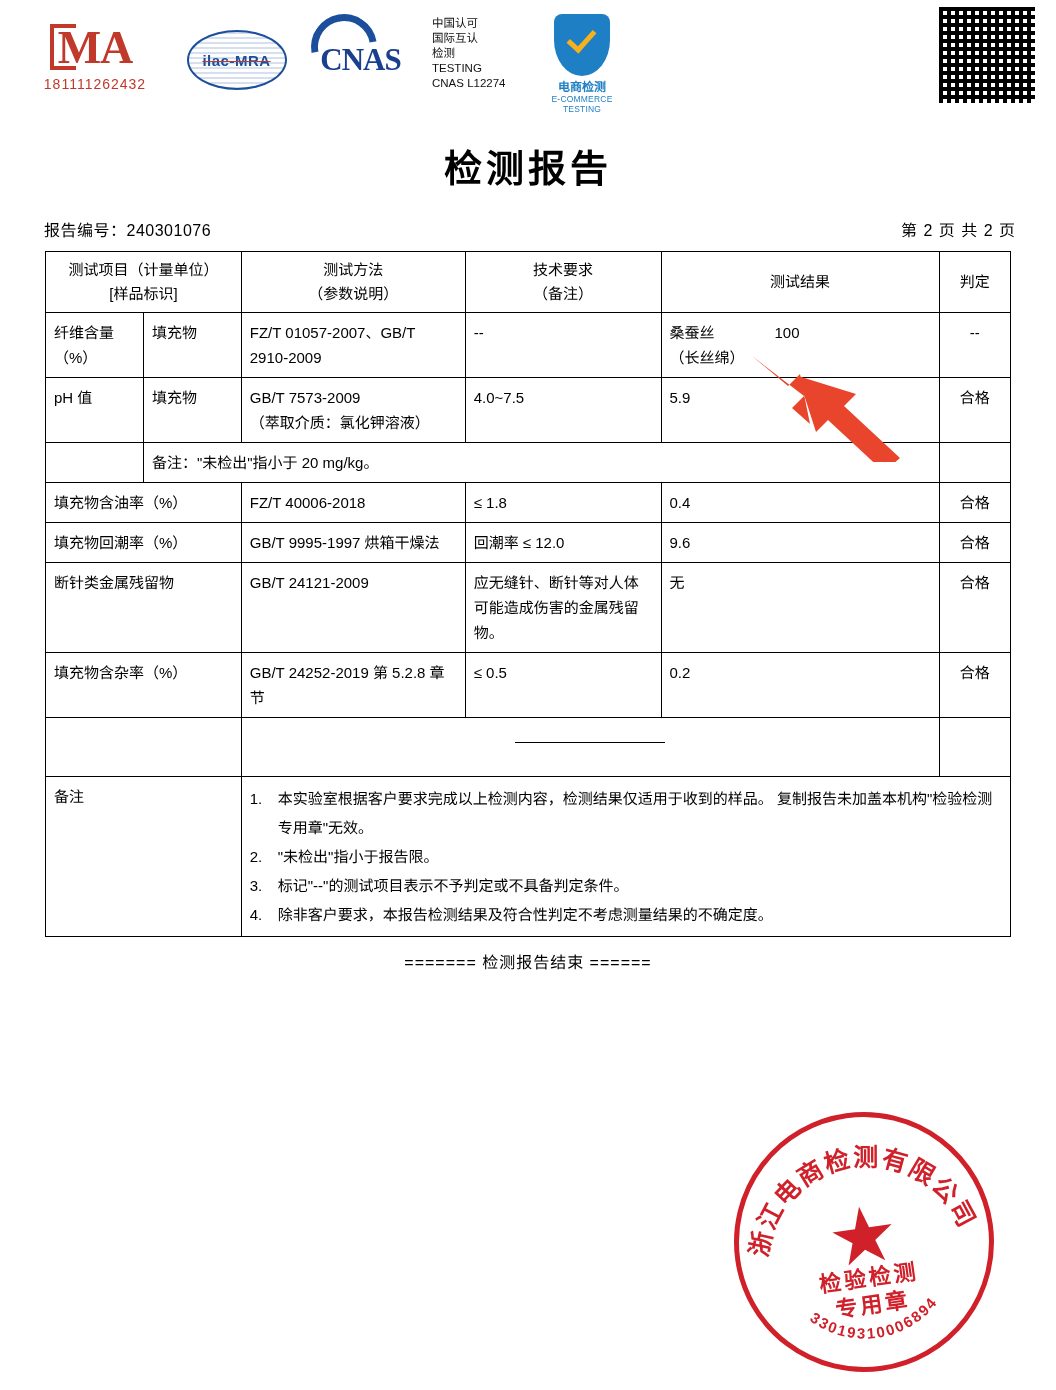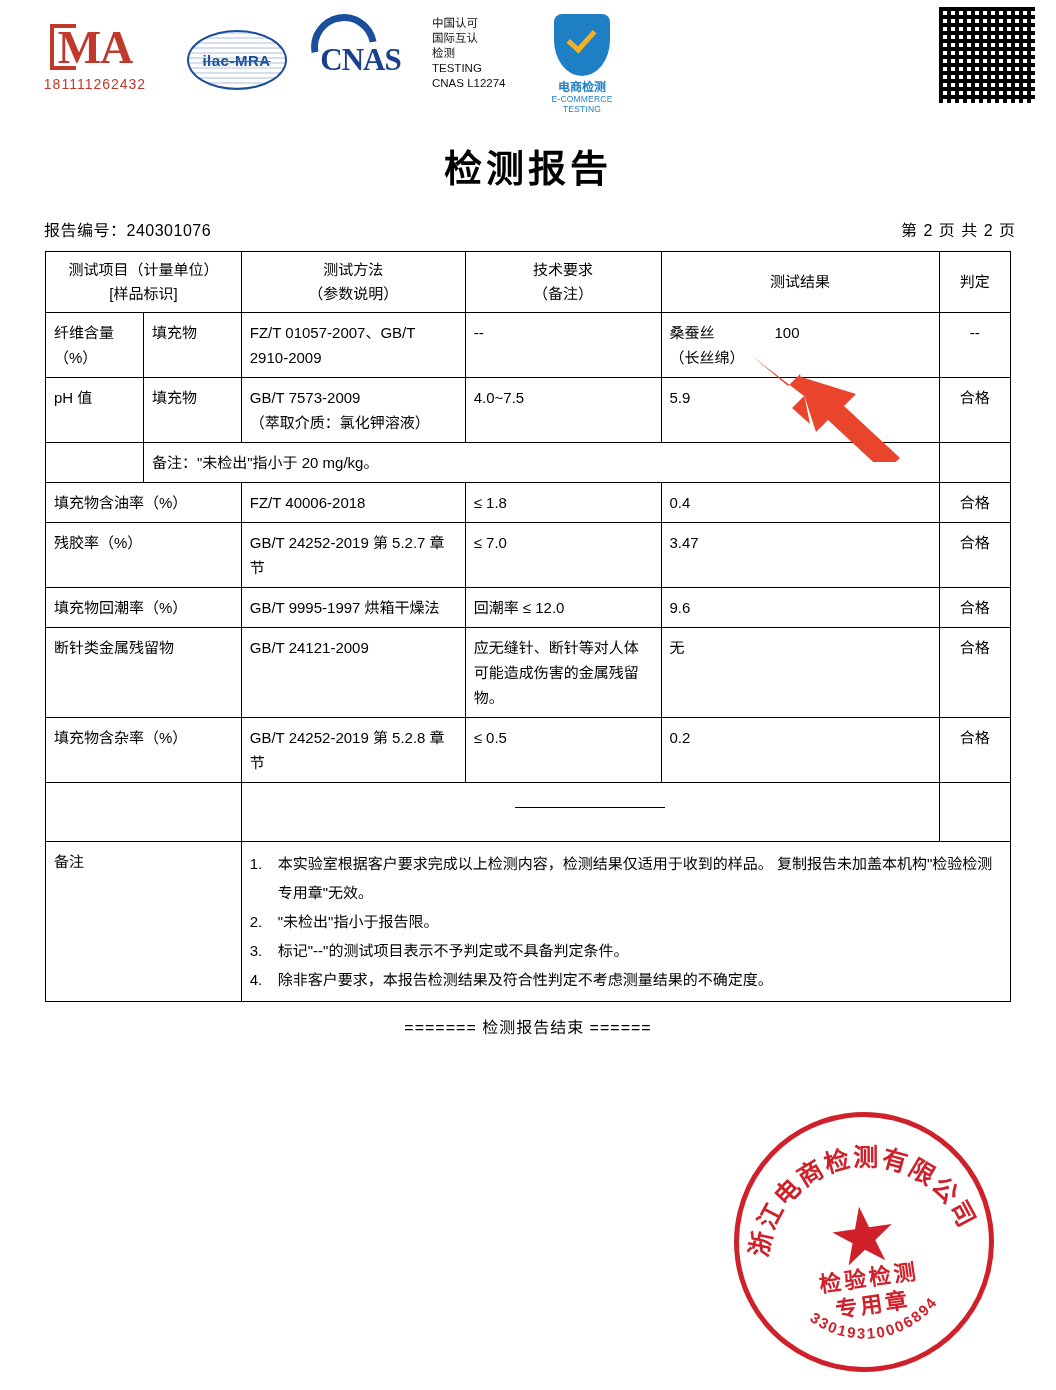--- a/index.html
+++ b/index.html
@@ -435,27 +435,20 @@
     </tr>
 
     <tr>
       <td class="c-item" colspan="2">填充物含油率（%）</td>
       <td class="c-method">FZ/T 40006-2018</td>
       <td class="c-req">≤ 1.8</td>
       <td class="c-res">0.4</td>
       <td class="c-judge">合格</td>
     </tr>
 
-    <tr>
-      <td class="c-item" colspan="2">残胶率（%）</td>
-      <td class="c-method">GB/T 24252-2019  第 5.2.7 章节</td>
-      <td class="c-req">≤ 7.0</td>
-      <td class="c-res">3.47</td>
-      <td class="c-judge">合格</td>
-    </tr>
 
     <tr>
       <td class="c-item" colspan="2">填充物回潮率（%）</td>
       <td class="c-method">GB/T 9995-1997  烘箱干燥法</td>
       <td class="c-req">回潮率 ≤ 12.0</td>
       <td class="c-res">9.6</td>
       <td class="c-judge">合格</td>
     </tr>
 
     <tr>

